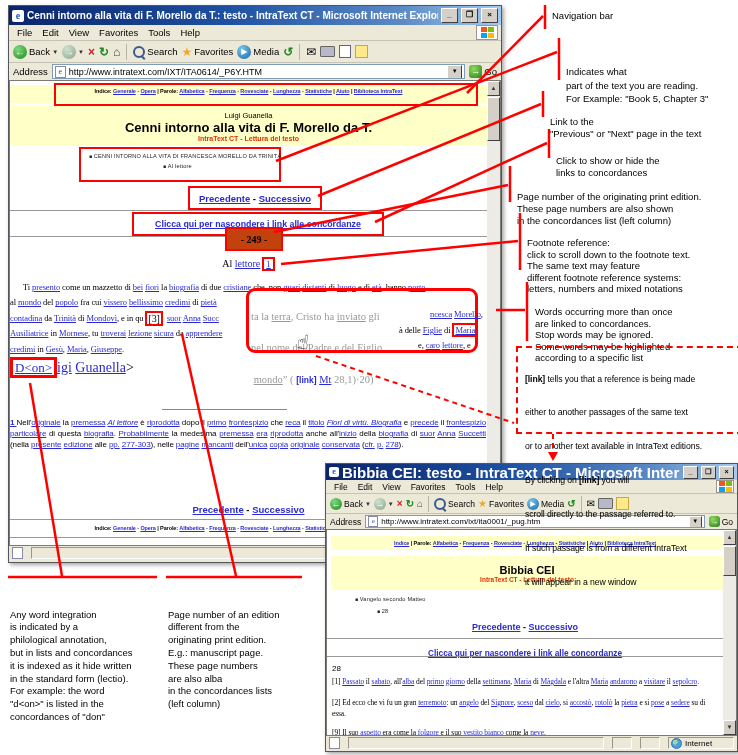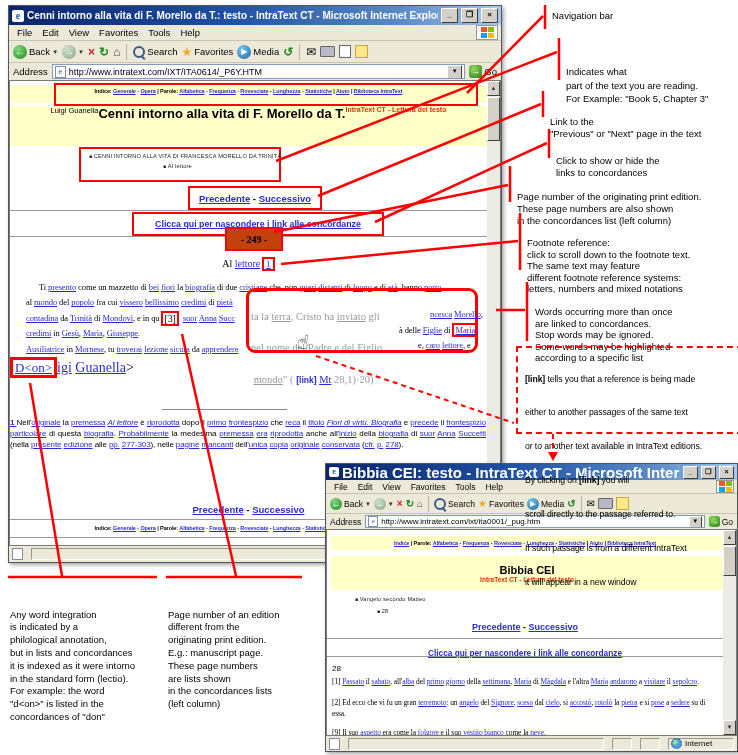--- a/index.html
+++ b/index.html
@@ -51,21 +51,21 @@
         align-items:center;font-size:9px;padding:0 2px;gap:3px;overflow:hidden;}
   .aicon{width:9px;height:10px;background:#fff;border:1px solid #88a;color:#1b56b0;
          font-size:8px;line-height:10px;text-align:center;font-family:"Liberation Serif",serif;flex:none;}
   .aurl{white-space:nowrap;overflow:hidden;flex:1;}
   .addd{width:13px;height:12px;background:#d4d0c8;border:1px solid;border-color:#fff #404040 #404040 #fff;
         font-size:6px;text-align:center;line-height:11px;flex:none;}
   .gobtn{display:inline-flex;align-items:center;gap:2px;font-size:9.5px;}
   .goarr{width:13px;height:13px;background:radial-gradient(circle at 35% 30%,#8fdc5a,#2a7d1e);
          border-radius:3px;color:#fff;font-size:9px;line-height:13px;text-align:center;}
   .content{flex:1;position:relative;background:#fff;border:1px solid #7a7a72;overflow:hidden;}
-  .statusbar{height:14px;display:flex;align-items:center;gap:8px;font-size:8.5px;
+  .statusbar{height:14px;display:flex;gap:8px;font-size:8.5px;
              padding:1px 3px;flex:none;background:#ece9d8;}
   .scell{height:10px;border:1px solid;border-color:#9a978a #fff #fff #9a978a;}
   .globe{width:9px;height:9px;border-radius:50%;flex:none;
          background:radial-gradient(circle at 35% 35%,#9fd89f 28%,#4d9ee0 32%);border:1px solid #2c6fae;}
   .sicon{width:9px;height:10px;background:#fff;border:1px solid #88a;flex:none;}
   .vscroll{position:absolute;top:0;right:0;width:13px;bottom:0;background:#ecebe5;
            display:flex;flex-direction:column;}
   .sarr{height:13px;background:#d4d0c8;border:1px solid;border-color:#fff #404040 #404040 #fff;
         font-size:6px;text-align:center;line-height:12px;color:#333;flex:none;}
   .sthumb{height:42px;background:#d4d0c8;border:1px solid;border-color:#fff #404040 #404040 #fff;margin-top:1px;}
@@ -183,21 +183,21 @@
         <span class="goarr">→</span>
         <span>Go</span>
       </span>
   </div>
   <div class="content">
 
     <div class="band" style="left:0;top:4px;width:477px;height:18px"></div>
     <div class="navtext" style="top:7px"><span class="b">Indice</span><span>: </span><span class="lnk">Generale</span><span> - </span><span class="lnk">Opera</span><span> | </span><span class="b">Parole</span><span>: </span><span class="lnk">Alfabetica</span><span> - </span><span class="lnk">Frequenza</span><span> - </span><span class="lnk">Rovesciate</span><span> - </span><span class="lnk">Lunghezza</span><span> - </span><span class="lnk">Statistiche</span><span> | </span><span class="lnk">Aiuto</span><span> | </span><span class="lnk">Biblioteca IntraText</span></div>
     <div class="rb" style="left:44px;top:2px;width:420px;height:19px"></div>
 
-    <div class="band" style="left:0;top:25px;width:477px;height:40px;display:flex;flex-direction:row;justify-content:center">
+    <div class="band" style="left:0;top:25px;width:477px;height:40px;display:flex;flex-direction:column;justify-content:center">
       <div class="author">Luigi Guanella</div>
       <div class="htitle">Cenni intorno alla vita di F. Morello da T.</div>
       <div class="hsub">IntraText CT - Lettura del testo</div>
     </div>
 
     <div class="rb" style="left:69px;top:66px;width:198px;height:31px">
       <div class="tocline" style="margin:4px 0 0 8px"><span class="bul">■ </span><span>CENNI INTORNO ALLA VITA DI FRANCESCA MORELLO DA TRINITÁ</span></div>
       <div class="tocline" style="margin:4px 0 0 82px"><span class="bul">■ </span><span>Al lettore</span></div>
     </div>
 
@@ -212,26 +212,26 @@
     <div class="hrline" style="top:155px"></div>
 
     <div class="rb cen" style="left:215px;top:146px;width:54px;height:20px;background:#c2410c">
       <span class="b" style="font-family:'Liberation Serif',serif;font-size:10px">- 249 -</span>
     </div>
 
     <div class="abs" style="left:0;top:176px;width:477px;text-align:center;font-family:'Liberation Serif',serif;font-size:10px">
       <span>Al </span><span class="lnk">lettore</span><span class="fnbox lnk">1</span>
     </div>
 
-    <div class="para" style="left:16px;top:199px;width:412px">
+    <div class="para" style="left:0;top:199px;width:412px">
       <div class="pl ind"><span>Ti </span><span class="lnk">presento</span><span> come un mazzetto di </span><span class="lnk">bei</span><span> </span><span class="lnk">fiori</span><span> la </span><span class="lnk">biografia</span><span> di due </span><span class="lnk">cristiane</span><span> che, non </span><span class="lnk">guari</span><span> </span><span class="lnk">distanti</span><span> di </span><span class="lnk">luogo</span><span> e di </span><span class="lnk">età</span><span>, hanno </span><span class="lnk">porto</span></div>
       <div class="pl"><span>al </span><span class="lnk">mondo</span><span> del </span><span class="lnk">popolo</span><span> fra cui </span><span class="lnk">vissero</span><span> </span><span class="lnk">bellissimo</span><span> </span><span class="lnk">credimi</span><span> di </span><span class="lnk">pietà</span></div>
       <div class="pl"><span><span class="lnk">contadina</span><span> da </span><span class="lnk">Trinità</span><span> di </span><span class="lnk">Mondovì</span><span>, e in qu</span></span><span class="fnbox2">[3]</span><span><span> </span><span class="lnk">suor</span><span> </span><span class="lnk">Anna</span><span> </span><span class="lnk">Succ</span></span></div>
+      <div class="pl"><span class="lnk">Ausiliatrice</span><span> in </span><span class="lnk">Mornese</span><span>, tu </span><span class="lnk">troverai</span><span> </span><span class="lnk">lezione</span><span> </span><span class="lnk">sicura</span><span> da </span><span class="lnk">apprendere</span></div>
       <div class="pl"><span class="lnk">credimi</span><span> in </span><span class="lnk">Gesù</span><span>, </span><span class="lnk">Maria</span><span>, </span><span class="lnk">Giuseppe</span><span>.</span></div>
-      <div class="pl"><span class="lnk">Ausiliatrice</span><span> in </span><span class="lnk">Mornese</span><span>, tu </span><span class="lnk">troverai</span><span> </span><span class="lnk">lezione</span><span> </span><span class="lnk">sicura</span><span> da </span><span class="lnk">apprendere</span></div>
     </div>
 
     <div class="popup" style="left:241px;top:212px;width:222px;height:51px">
       <div class="pr"><span>ta la </span><span class="gu">terra</span><span>, Cristo ha </span><span class="gu">inviato</span><span> gli</span></div>
       <div class="pr"><span>nel </span><span class="gu">nome</span><span> del </span><span class="gu">Padre</span><span> e del </span><span class="gu">Figlio</span></div>
       <div class="pr"><span> </span><span class="gu">mondo</span><span>” ( </span><span class="bb">[link]</span><span> </span><span class="bl">Mt</span><span> 28,1)·20)</span></div>
     </div>
     <div class="popring" style="left:236px;top:207px;width:226px;height:59px"></div>
 
     <div class="tail" style="left:420px;top:216.4px"><span class="lnk">ncesca</span><span> </span><span class="lnk">Morello</span><span>,</span></div>
@@ -393,24 +393,24 @@
 <div class="dbox2" style="left:516px;top:346px;width:216px;height:81px;z-index:25">
   <div><span class="b">[link]</span><span> tells you that a reference is being made</span></div>
   <div><span>either to another passages of the same text</span></div>
   <div><span>or to another text available in IntraText editions.</span></div>
   <div><span>By clicking on </span><span class="b">[link]</span><span> you will</span></div>
   <div><span>scroll directly to the passage referred to.</span></div>
   <div><span>If such passage is from a different IntraText</span></div>
   <div><span>it will appear in a new window</span></div>
 </div>
 <div class="co" style="left:10px;top:583px;line-height:12.8px;z-index:5">
-  <div>Any word integration</div><div>is indicated by a</div><div>philological annotation,</div><div>but in lists and concordances</div><div>it is indexed as it were intorno</div><div>in the standard form (lectio).</div><div>For example: the word</div><div>"d&lt;on&gt;" is listed in the</div><div>concordances of "don"</div>
+  <div>Any word integration</div><div>is indicated by a</div><div>philological annotation,</div><div>but in lists and concordances</div><div>it is indexed as it hide written</div><div>in the standard form (lectio).</div><div>For example: the word</div><div>"d&lt;on&gt;" is listed in the</div><div>concordances of "don"</div>
 </div>
 <div class="co" style="left:168px;top:583px;line-height:12.8px;z-index:5">
-  <div>Page number of an edition</div><div>different from the</div><div>originating print edition.</div><div>E.g.: manuscript page.</div><div>These page numbers</div><div>are lists shown</div><div>in the concordances lists</div><div>(left column)</div>
+  <div>Page number of an edition</div><div>different from the</div><div>originating print edition.</div><div>E.g.: manuscript page.</div><div>These page numbers</div><div>are also alba</div><div>in the concordances lists</div><div>(left column)</div>
 </div>
 
 <div class="handicon" style="left:297px;top:330px">☝</div>
 
 <svg class="overlay" width="738" height="755" viewBox="0 0 738 755">
   <g stroke="#ff0000" stroke-width="2.5" fill="none">
     <line x1="467" y1="93" x2="543" y2="16"></line>
     <line x1="545" y1="5" x2="545" y2="29"></line>
     <line x1="276" y1="161" x2="557" y2="52"></line>
     <line x1="559" y1="38" x2="559" y2="80"></line>

